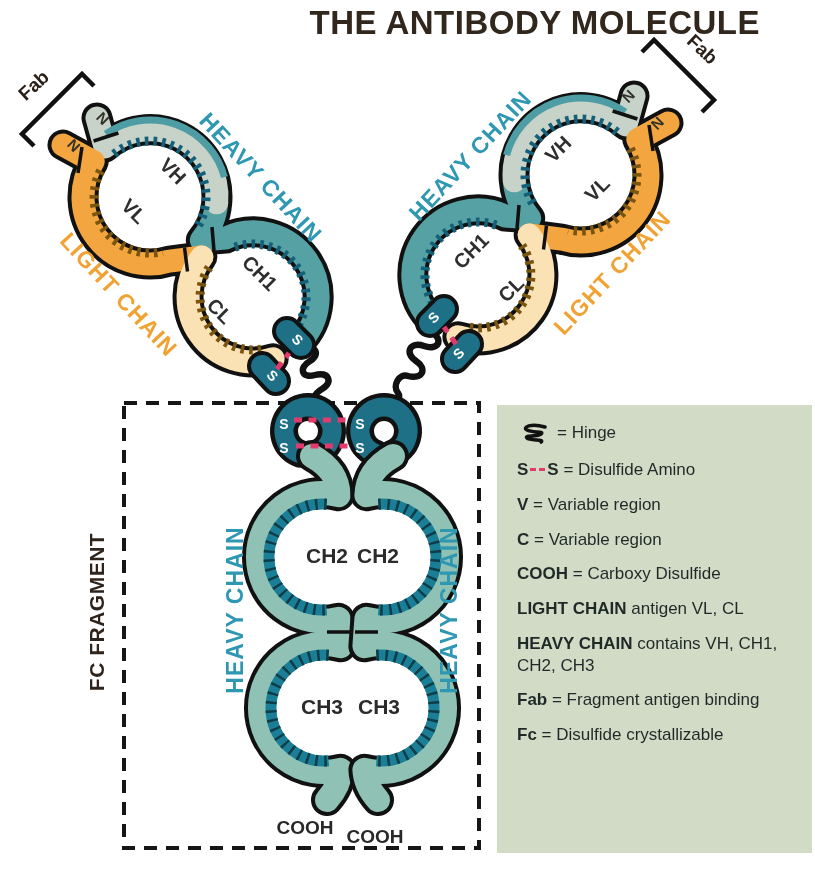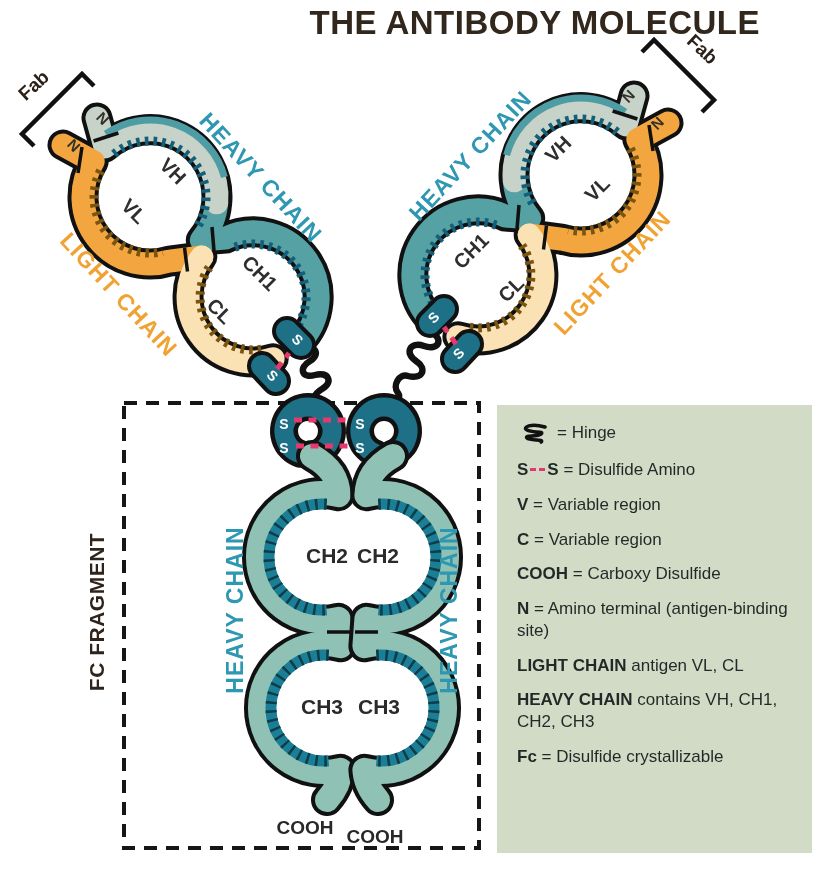--- a/index.html
+++ b/index.html
@@ -182,30 +182,30 @@
     </div>
     <div class="row">
       <b>C</b>
       <span class="txt">= Variable region</span>
     </div>
     <div class="row">
       <b>COOH</b>
       <span class="txt">= Carboxy Disulfide</span>
     </div>
     <div class="row">
-      <b>N</b>
-      <span class="txt">= Amino terminal (antigen-binding site)</span>
-    </div>
-    <div class="row">
       <b>LIGHT CHAIN</b>
       <span class="txt">antigen VL, CL</span>
     </div>
     <div class="row">
       <b>HEAVY CHAIN</b>
       <span class="txt">contains VH, CH1, CH2, CH3</span>
     </div>
     <div class="row">
+      <b>Fab</b>
+      <span class="txt">= Fragment antigen binding</span>
+    </div>
+    <div class="row">
       <b>Fc</b>
       <span class="txt">= Disulfide crystallizable</span>
     </div>
   </div>
 
 </div>
 
 </body></html>

